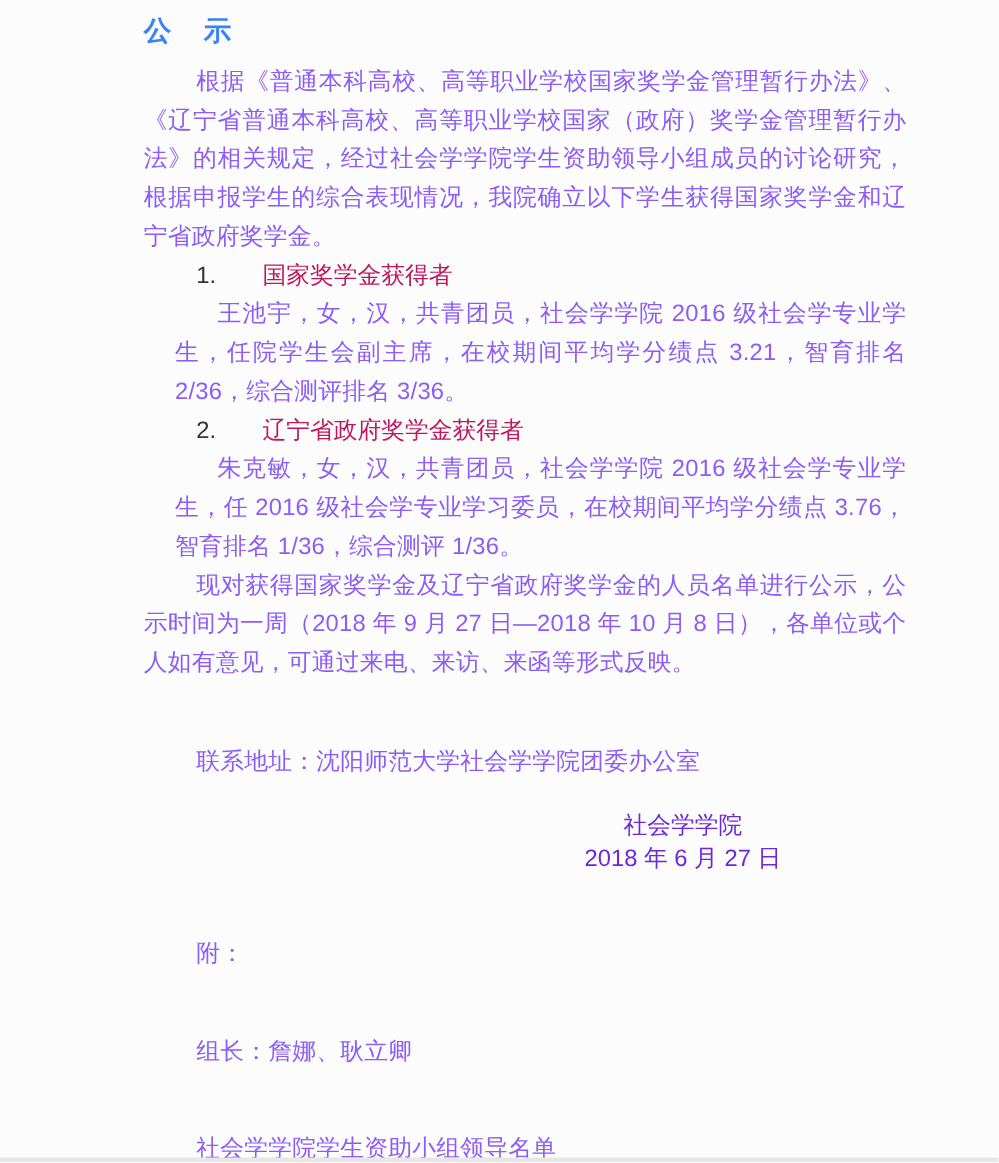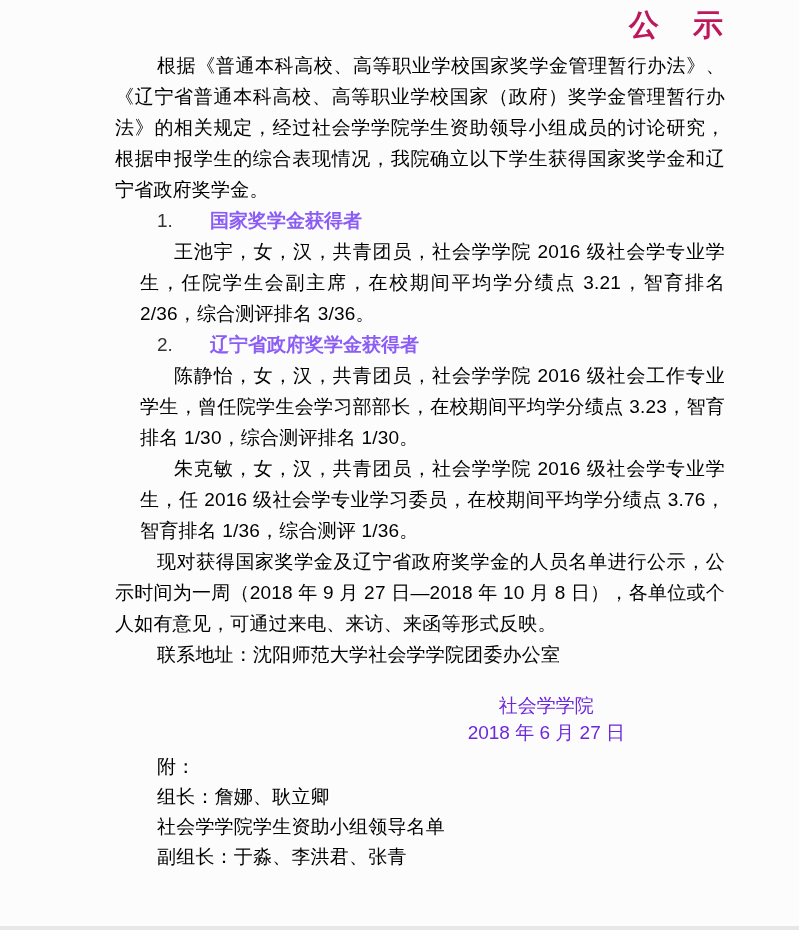--- a/index.html
+++ b/index.html
@@ -9,46 +9,46 @@
     height: 930px;
     background: #fcfcfc;
     font-family: "Liberation Sans", "DejaVu Sans", sans-serif;
     color: #3c3c3c;
     overflow: hidden;
     box-sizing: border-box;
   }
   .content { padding: 6px 74px 0 115px; }
   .title {
     margin: 0 0 6px 0;
-    text-align: right;
-    font-size: 30px;
+    text-align: left;
+    font-size: 22px;
     line-height: 38px;
     font-weight: 700;
-    color: #be185d;
+    color: #3b82f6;
     letter-spacing: 2px;
   }
   .para {
     margin: 0;
     font-size: 19px;
     line-height: 31px;
     text-align: justify;
-    color: #000000;
+    color: #8b5cf6;
     letter-spacing: 0.2px;
   }
   .indent { text-indent: 42px; }
   .list-item {
     font-size: 19px;
     line-height: 31px;
     padding-left: 42px;
     color: #333333;
   }
   .num { display: inline-block; width: 53px; }
-  .head { font-weight: 700; color: #8b5cf6; }
+  .head { font-weight: 400; color: #be185d; }
   .student { margin-left: 25px; text-indent: 34px; }
-  .plain { text-align: left; padding-left: 42px; }
+  .plain { text-align: left; padding-left: 42px; margin-top: 48px; }
   .signature {
     margin: 22px 100px 6px auto;
     width: max-content;
     text-align: center;
     font-size: 19px;
     line-height: 27px;
     color: #6d28d9;
   }
   .attach .para { line-height: 30px; }
   .bottom-strip {
@@ -69,21 +69,20 @@
     <p class="para indent">根据《普通本科高校、高等职业学校国家奖学金管理暂行办法》、《辽宁省普通本科高校、高等职业学校国家（政府）奖学金管理暂行办法》的相关规定，经过社会学学院学生资助领导小组成员的讨论研究，根据申报学生的综合表现情况，我院确立以下学生获得国家奖学金和辽宁省政府奖学金。</p>
 
     <div class="list-item">
       <span class="num">1.</span><span class="head">国家奖学金获得者</span>
     </div>
     <p class="para student">王池宇，女，汉，共青团员，社会学学院 2016 级社会学专业学生，任院学生会副主席，在校期间平均学分绩点 3.21，智育排名 2/36，综合测评排名 3/36。</p>
 
     <div class="list-item">
       <span class="num">2.</span><span class="head">辽宁省政府奖学金获得者</span>
     </div>
-    <p class="para student">陈静怡，女，汉，共青团员，社会学学院 2016 级社会工作专业学生，曾任院学生会学习部部长，在校期间平均学分绩点 3.23，智育排名 1/30，综合测评排名 1/30。</p>
     <p class="para student">朱克敏，女，汉，共青团员，社会学学院 2016 级社会学专业学生，任 2016 级社会学专业学习委员，在校期间平均学分绩点 3.76，智育排名 1/36，综合测评 1/36。</p>
 
     <p class="para indent">现对获得国家奖学金及辽宁省政府奖学金的人员名单进行公示，公示时间为一周（2018 年 9 月 27 日—2018 年 10 月 8 日），各单位或个人如有意见，可通过来电、来访、来函等形式反映。</p>
 
     <p class="para plain">联系地址：沈阳师范大学社会学学院团委办公室</p>
 
     <div class="signature">
       <div>社会学学院</div>
       <div>2018 年 6 月 27 日</div>
     </div>

